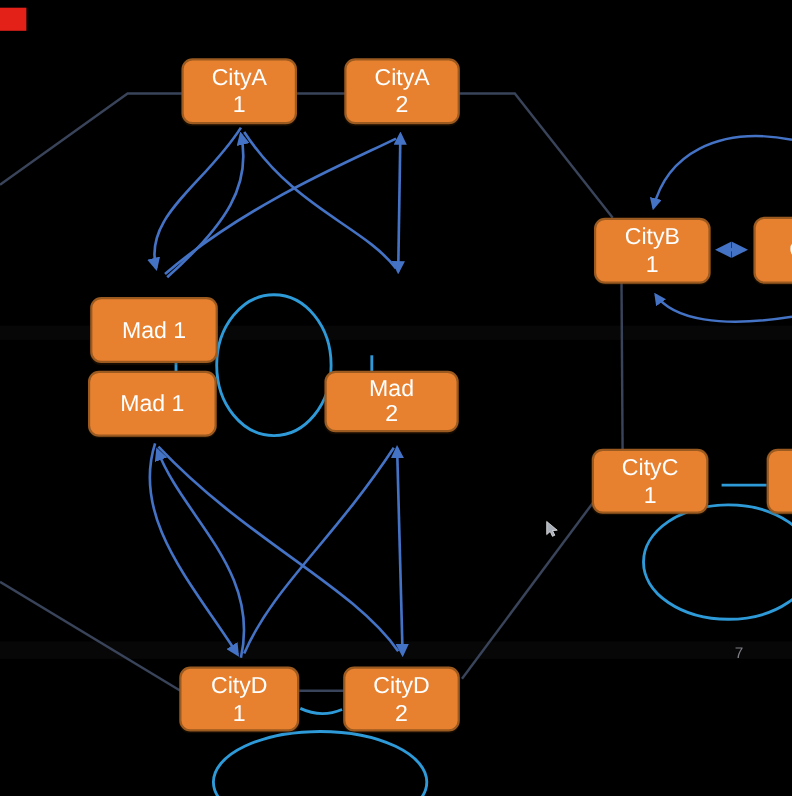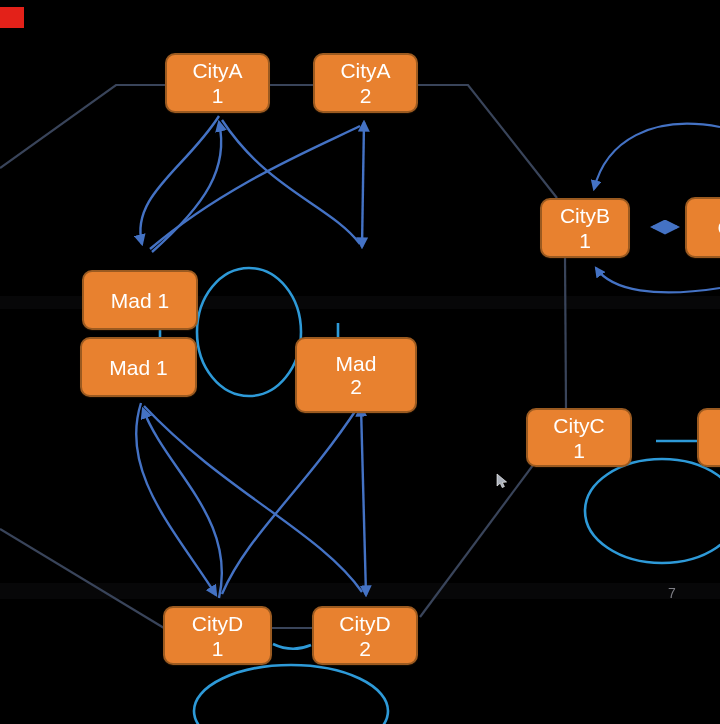--- a/index.html
+++ b/index.html
@@ -91,33 +91,33 @@
     <span class="line">2</span>
   </div>
   <div class="node" style="left:82px;top:270px;width:116px;height:60px;">
     <span class="line">Mad 1</span>
 
   </div>
   <div class="node" style="left:80px;top:337px;width:117px;height:60px;">
     <span class="line">Mad 1</span>
 
   </div>
-  <div class="node" style="left:295px;top:337px;width:122px;height:76px;line-height:23px;">
+  <div class="node" style="left:295px;top:337px;width:122px;height:56px;line-height:23px;">
     <span class="line">Mad</span>
     <span class="line">2</span>
   </div>
-  <div class="node" style="left:540px;top:198px;width:90px;height:60px;">
+  <div class="node" style="left:540px;top:198px;width:106px;height:60px;">
     <span class="line">CityB</span>
     <span class="line">1</span>
   </div>
   <div class="node" style="left:685px;top:197px;width:80px;height:61px;">
     <span class="line">C</span>
 
   </div>
-  <div class="node" style="left:526px;top:408px;width:106px;height:59px;">
+  <div class="node" style="left:538px;top:408px;width:106px;height:59px;">
     <span class="line">CityC</span>
     <span class="line">1</span>
   </div>
   <div class="node" style="left:697px;top:408px;width:80px;height:59px;">
     
     
   </div>
   <div class="node" style="left:163px;top:606px;width:109px;height:59px;">
     <span class="line">CityD</span>
     <span class="line">1</span>

